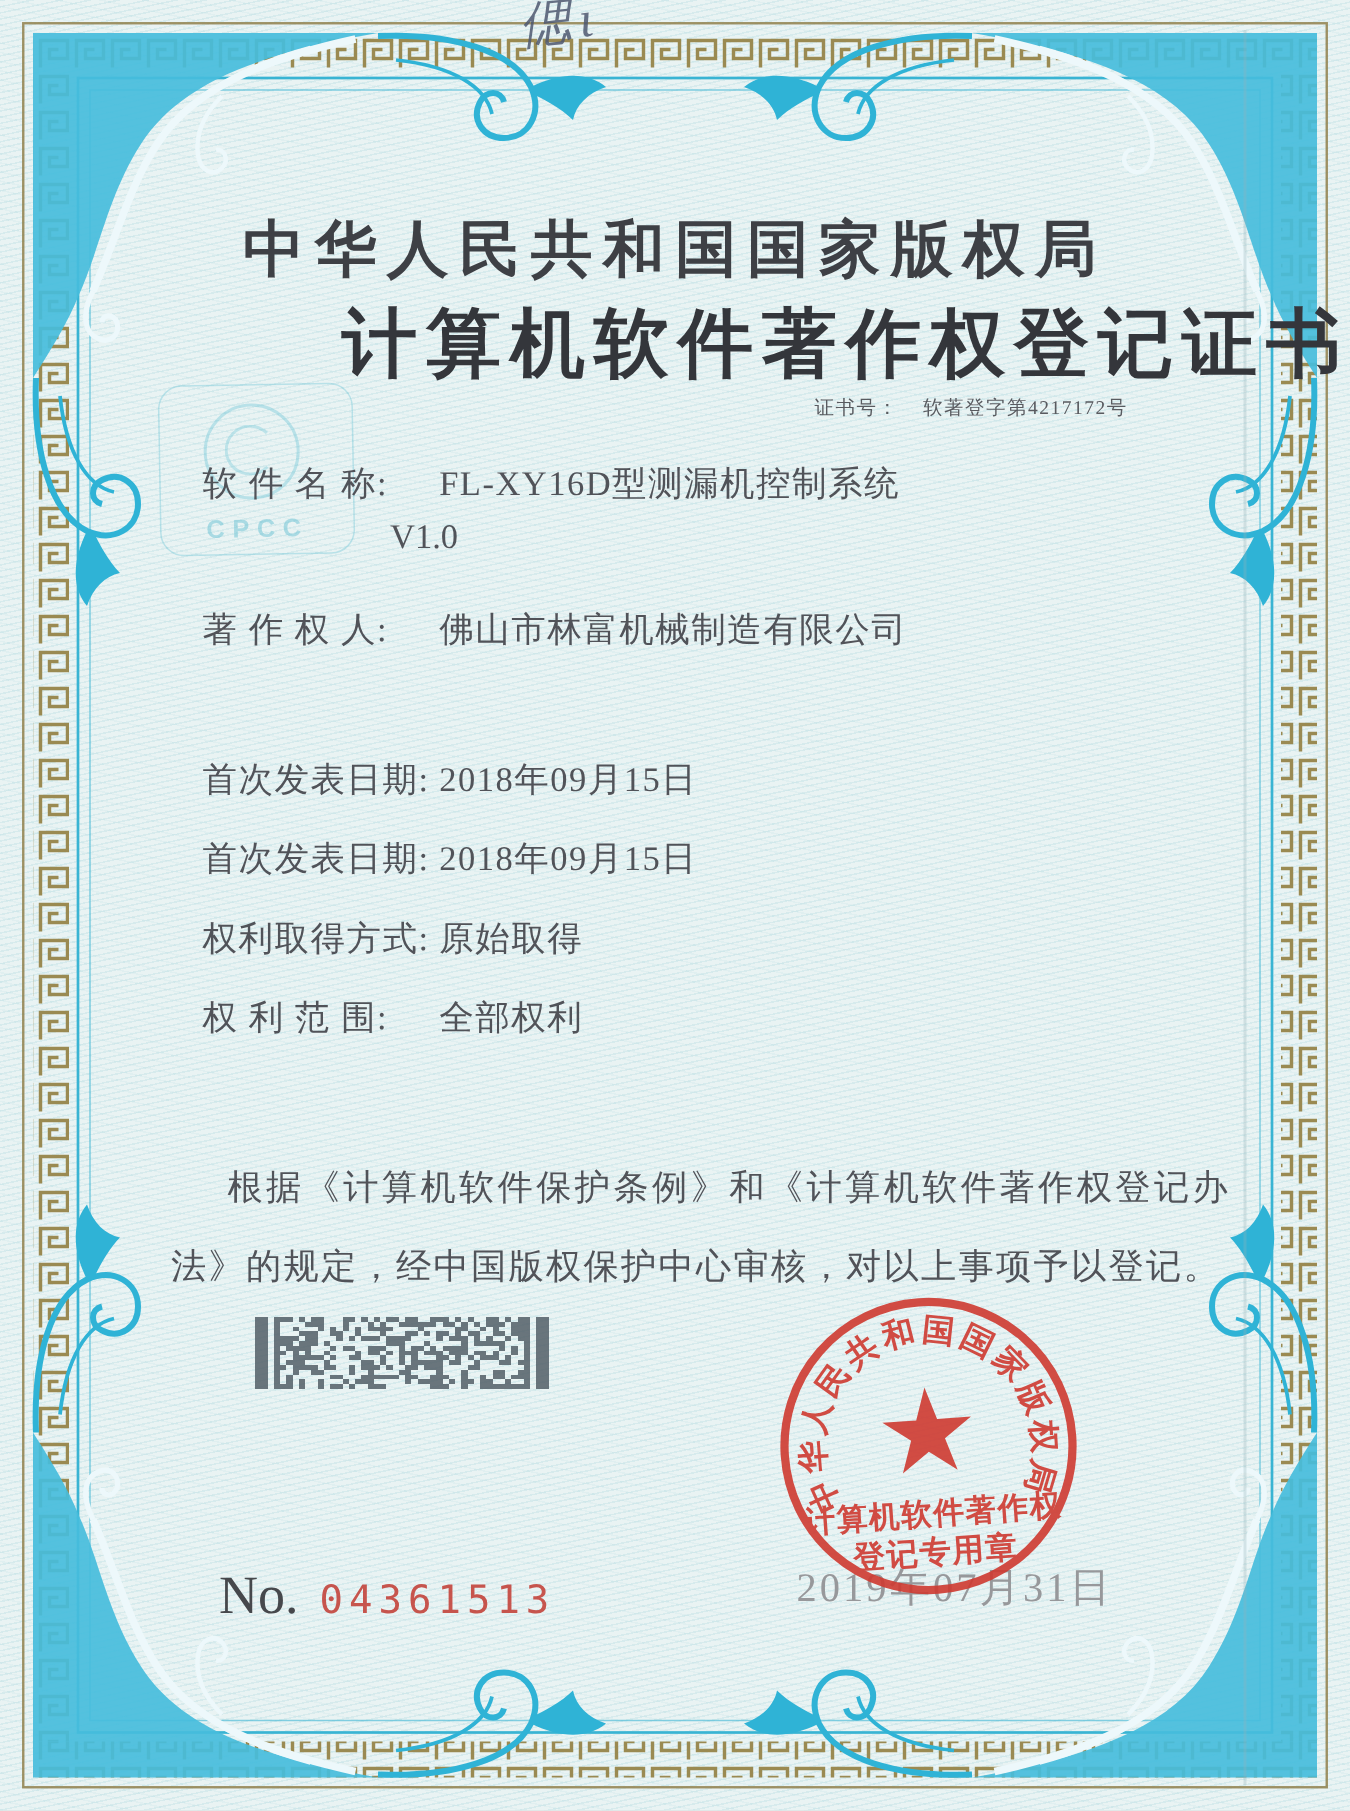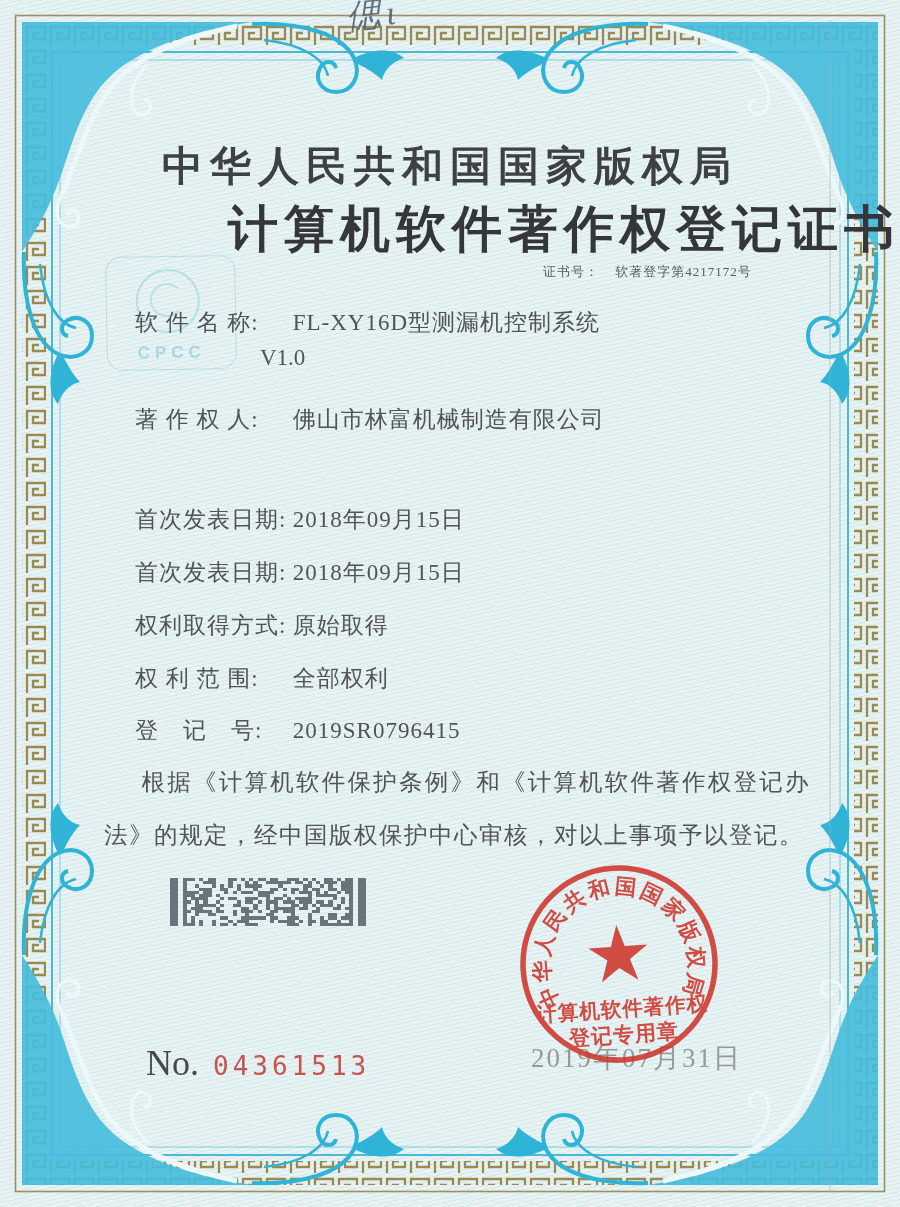--- a/index.html
+++ b/index.html
@@ -54,21 +54,21 @@
   .certno{
     position:absolute;left:543px;top:263px;z-index:3;white-space:nowrap;
     font-size:13px;color:#595b60;letter-spacing:1px;
   }
   .certno .cn-label{margin-right:12px;}
   .row{position:absolute;left:108px;z-index:3;white-space:nowrap;font-size:23px;color:#515359;}
   .row .lbl{display:inline-block;min-width:152px;letter-spacing:1px;padding-left:27px;}
   .row .val{letter-spacing:1px;}
   .val2{position:absolute;left:260px;top:345px;z-index:3;font-size:23px;color:#515359;}
   .statement{
-    position:absolute;left:104px;top:756px;width:706px;z-index:3;margin:0;
+    position:absolute;left:104px;top:756px;width:706px;z-index:3;margin:10px;
     font-size:23.5px;line-height:53px;letter-spacing:1.5px;color:#515359;
     text-align:justify;text-indent:1.6em;
   }
   .barcode{position:absolute;left:170px;top:878px;width:196px;height:48px;z-index:3;opacity:.82;}
   .seal{position:absolute;left:505px;top:850px;width:228px;height:228px;z-index:5;
     opacity:.90;transform:rotate(-4deg);}
   .issue-date{
     position:absolute;left:531px;top:1040px;z-index:4;white-space:nowrap;
     font-size:27px;color:#97989b;letter-spacing:2px;
   }
@@ -161,24 +161,20 @@
   <div class="row" style="top:663px">
     <span class="lbl">权 利 范 围:</span>
     <span class="val">全部权利</span>
   </div>
 
   <div class="row" style="top:610px">
     <span class="lbl">权利取得方式:</span>
     <span class="val">原始取得</span>
   </div>
 
-  <div class="row" style="top:715px">
-    <span class="lbl">登　记　号:</span>
-    <span class="val">2019SR0796415</span>
-  </div>
 
   <p class="statement">根据《计算机软件保护条例》和《计算机软件著作权登记办法》的规定，经中国版权保护中心审核，对以上事项予以登记。</p>
 
   <div class="barcode">
     <svg id="bc" width="196" height="48" preserveAspectRatio="none" shape-rendering="crispEdges" viewBox="0 0 47 15">
         <rect x="0" y="0" width="1" height="1" fill="#4e5a63"></rect>
         <rect x="1" y="0" width="1" height="1" fill="#4e5a63"></rect>
         <rect x="3" y="0" width="1" height="1" fill="#4e5a63"></rect>
         <rect x="4" y="0" width="1" height="1" fill="#4e5a63"></rect>
         <rect x="5" y="0" width="1" height="1" fill="#4e5a63"></rect>

